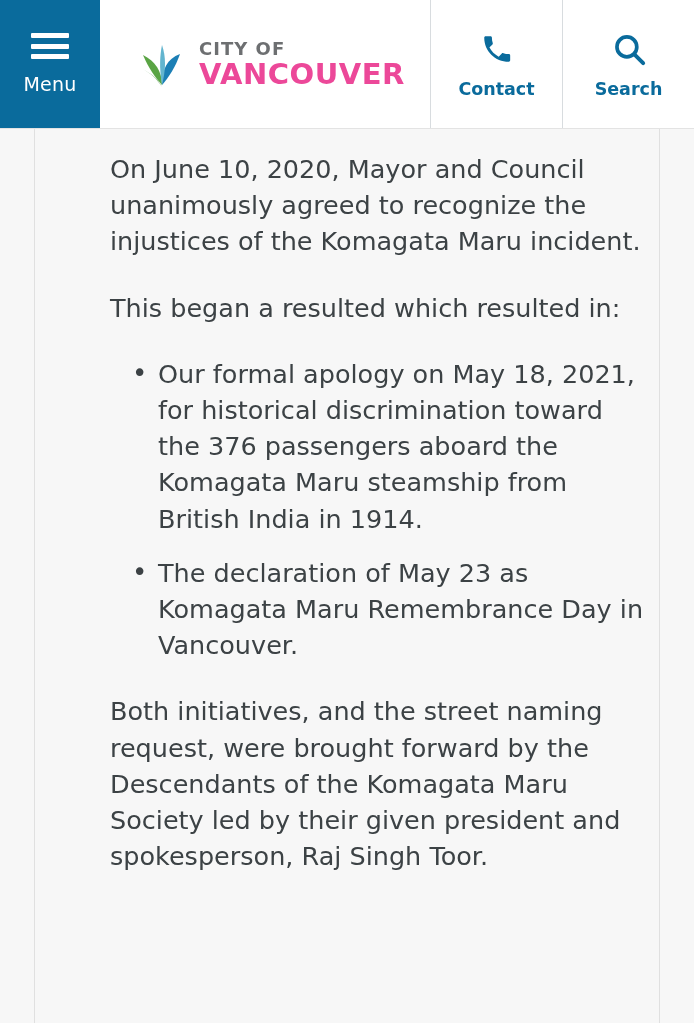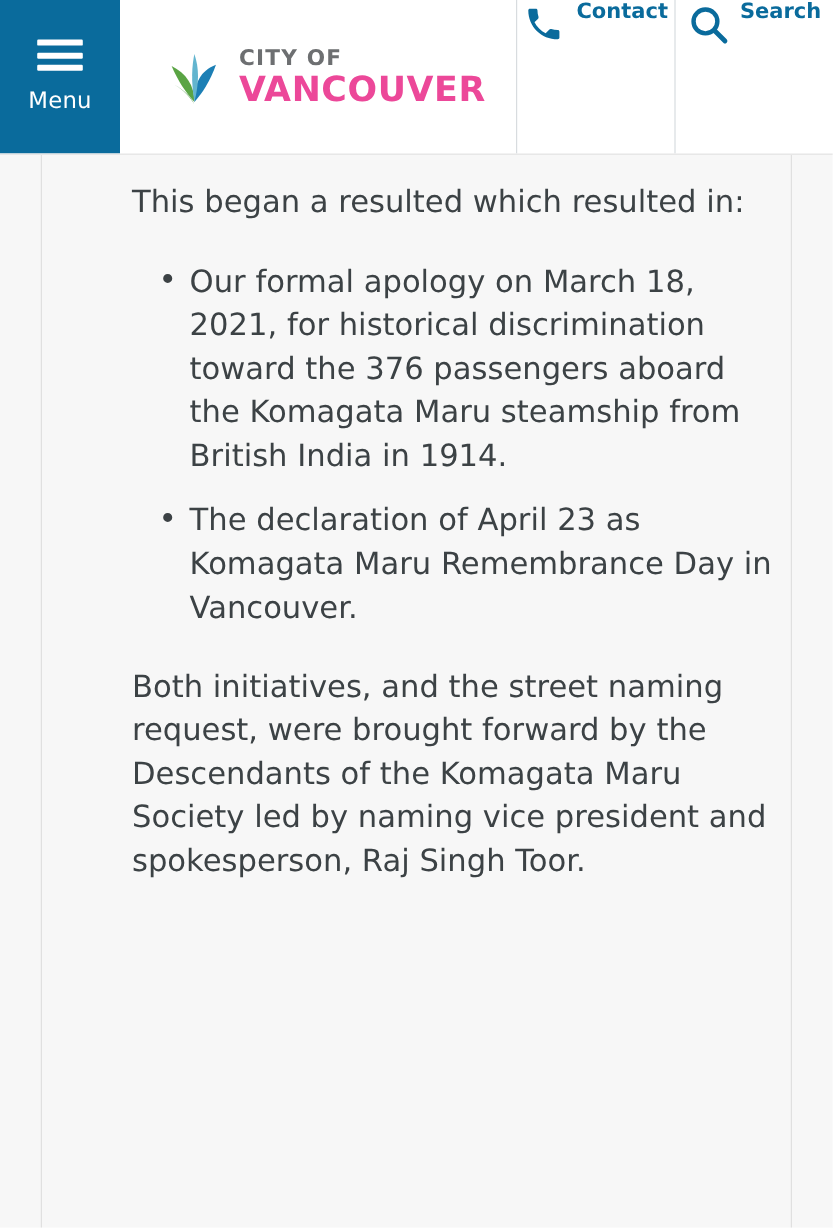--- a/index.html
+++ b/index.html
@@ -88,20 +88,21 @@
     color: #ec4899;
     font-weight: bold;
     display: block;
     margin-top: 2px;
   }
 
   .nav-item {
     width: 123px;
     flex: 0 0 123px;
     display: flex;
+    flex-direction: column;
     justify-content: center;
     gap: 10px;
     color: #0a6b9c;
     border-right: 1px solid #d8dcdf;
     cursor: pointer;
     text-align: center;
     padding: 0 4px;
   }
   .nav-item:last-child { border-right: none; }
   .nav-label {
@@ -214,20 +215,21 @@
     </span>
     <span class="nav-label">Search</span>
   </div>
 </div>
 
 <div class="page">
   <div class="left-rule"></div>
   <div class="right-rule"></div>
 
   <div class="content">
+    <p>On June 10, 2020, Mayor and Council unanimously agreed to recognize the injustices of the Komagata Maru incident.</p>
     <p>This began a resulted which resulted in:</p>
     <ul>
-      <li>Our formal apology on March 18, 2021, for historical discrimination toward the 376 passengers aboard the Komagata Maru steamship from British India in 1914.</li>
-      <li>The declaration of April 23 as Komagata Maru Remembrance Day in Vancouver.</li>
+      <li>Our formal apology on May 18, 2021, for historical discrimination toward the 376 passengers aboard the Komagata Maru steamship from British India in 1914.</li>
+      <li>The declaration of May 23 as Komagata Maru Remembrance Day in Vancouver.</li>
     </ul>
-    <p>Both initiatives, and the street naming request, were brought forward by the Descendants of the Komagata Maru Society led by naming vice president and spokesperson, Raj Singh Toor.</p>
+    <p>Both initiatives, and the street naming request, were brought forward by the Descendants of the Komagata Maru Society led by their given president and spokesperson, Raj Singh Toor.</p>
   </div>
 </div>
 
 </body></html>

